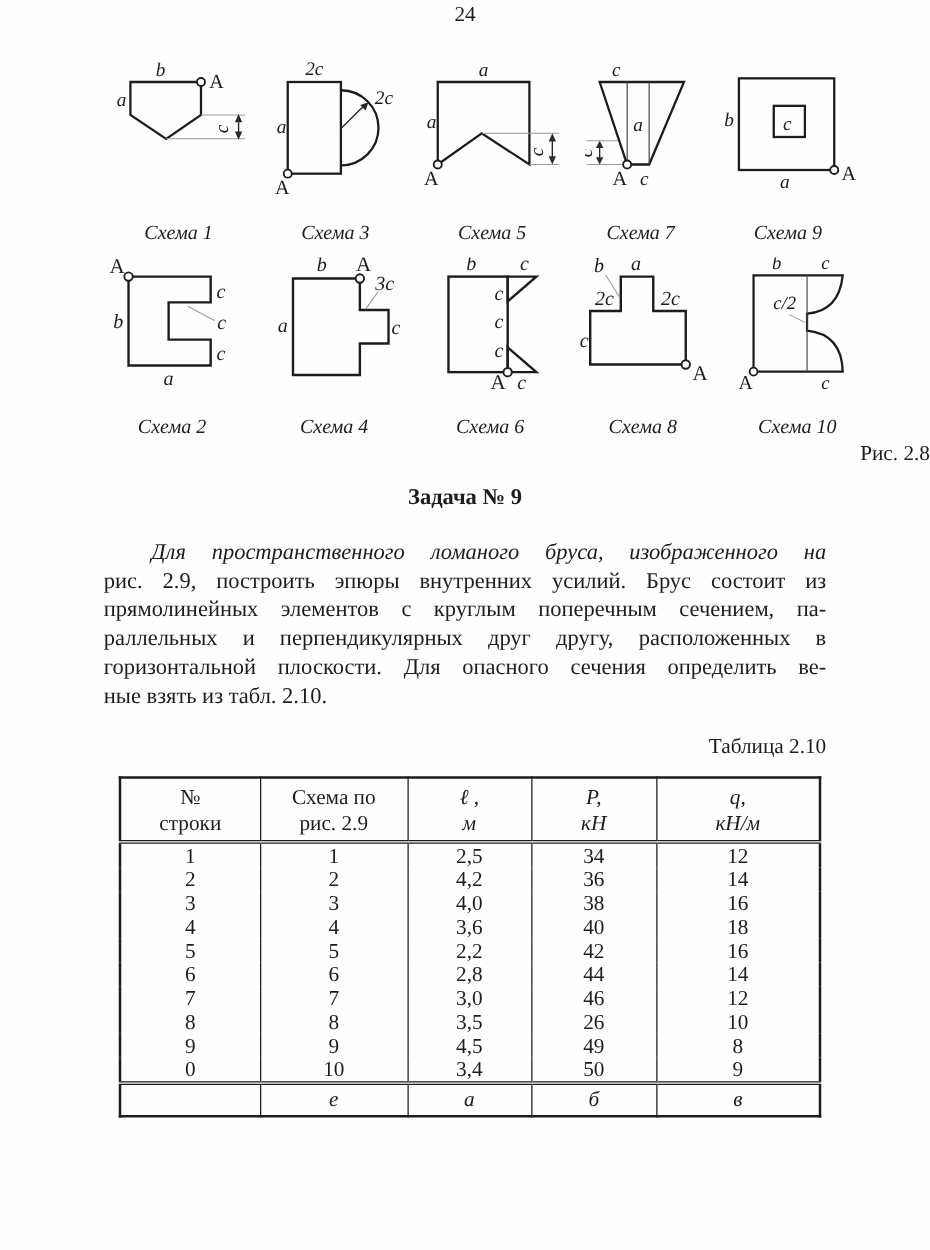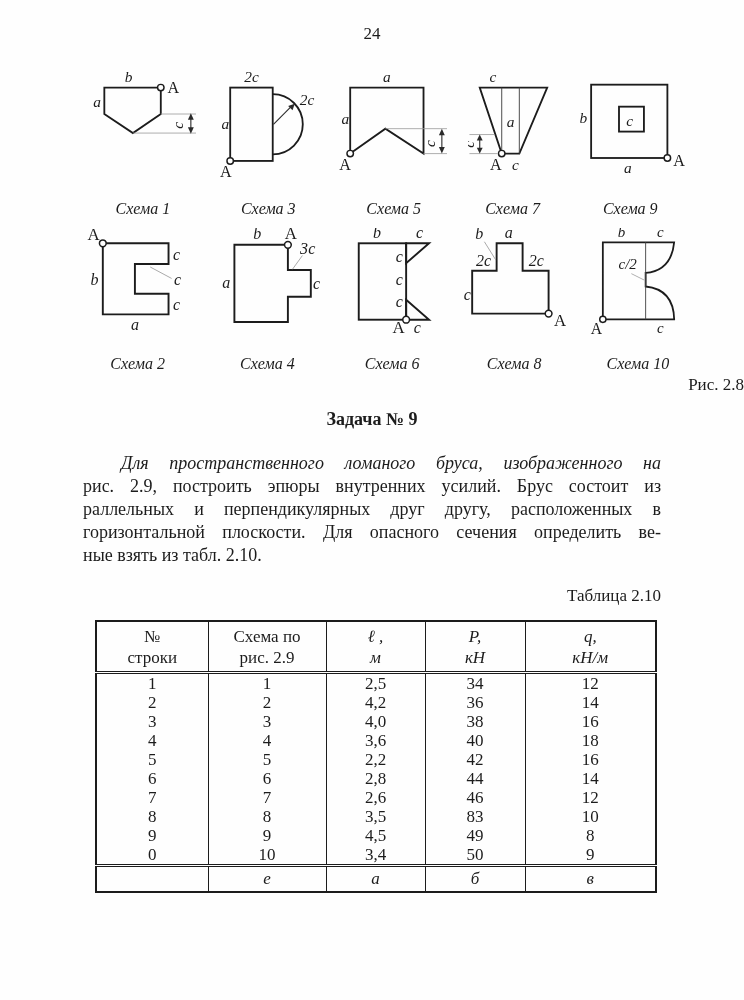--- a/index.html
+++ b/index.html
@@ -1,21 +1,21 @@
 <!DOCTYPE html>
 <html><head>
 <meta charset="utf-8">
 <style>
   html,body{margin:0;padding:0;}
   body{
     width:744px;height:1000px;background:#fefefe;color:#1c1c1c;
     font-family:"Liberation Serif","DejaVu Serif",serif;
     overflow:hidden;position:relative;
   }
-  .page-num{padding-top:24px;text-align:center;font-size:17px;height:20px;}
+  .page-num{padding-top:2px;text-align:center;font-size:17px;height:20px;}
   .fig-row{display:flex;justify-content:space-between;width:600px;margin-left:86px;align-items:flex-end;}
   .row1{margin-top:26px;}
   .row2{margin-top:10px;}
   .fig-cell{display:flex;flex-direction:column;align-items:center;}
   .fig-cell svg{display:block;}
   .row1 svg{height:110px;width:auto;}
   .row2 svg{height:107px;width:auto;}
   .scap{font-style:italic;font-size:16px;margin-top:20px;white-space:nowrap;text-align:center;}
   .fig-caption{text-align:right;font-size:17px;margin-top:2px;}
   .task-title{text-align:center;font-size:18px;font-weight:bold;margin-top:14px;}
@@ -211,20 +211,21 @@
   </div>
 </div>
 
 <div class="fig-caption">Рис. 2.8</div>
 
 <div class="task-title">Задача № 9</div>
 
 <div class="para">
   <div class="pline first">Для пространственного ломаного бруса, изображенного на</div>
   <div class="pline">рис. 2.9, построить эпюры внутренних усилий. Брус состоит из</div>
+  <div class="pline">прямолинейных элементов с круглым поперечным сечением, па-</div>
   <div class="pline">раллельных и перпендикулярных друг другу, расположенных в</div>
   <div class="pline">горизонтальной плоскости. Для опасного сечения определить ве-</div>
   <div class="pline last">ные взять из табл. 2.10.</div>
 </div>
 
 <div class="tbl-caption">Таблица 2.10</div>
 
 <table class="data">
   <colgroup>
     <col style="width:112px">
@@ -294,29 +295,29 @@
   <tr>
     <td>6</td>
         <td>6</td>
         <td>2,8</td>
         <td>44</td>
         <td>14</td>
   </tr>
   <tr>
     <td>7</td>
         <td>7</td>
-        <td>2,6</td>
+        <td>3,0</td>
         <td>46</td>
         <td>12</td>
   </tr>
   <tr>
     <td>8</td>
         <td>8</td>
         <td>3,5</td>
-        <td>83</td>
+        <td>26</td>
         <td>10</td>
   </tr>
   <tr>
     <td>9</td>
         <td>9</td>
         <td>4,5</td>
         <td>49</td>
         <td>8</td>
   </tr>
   <tr>

